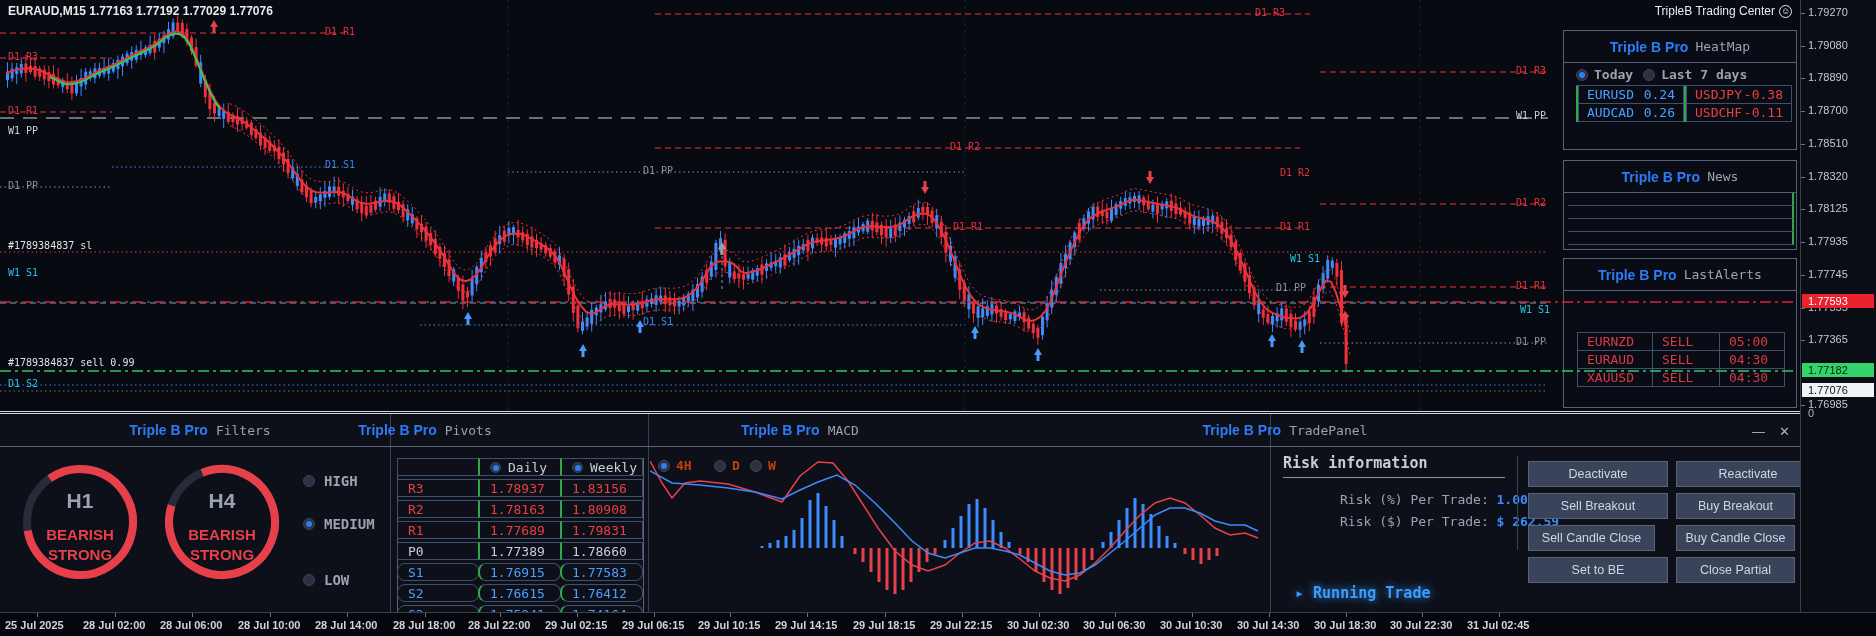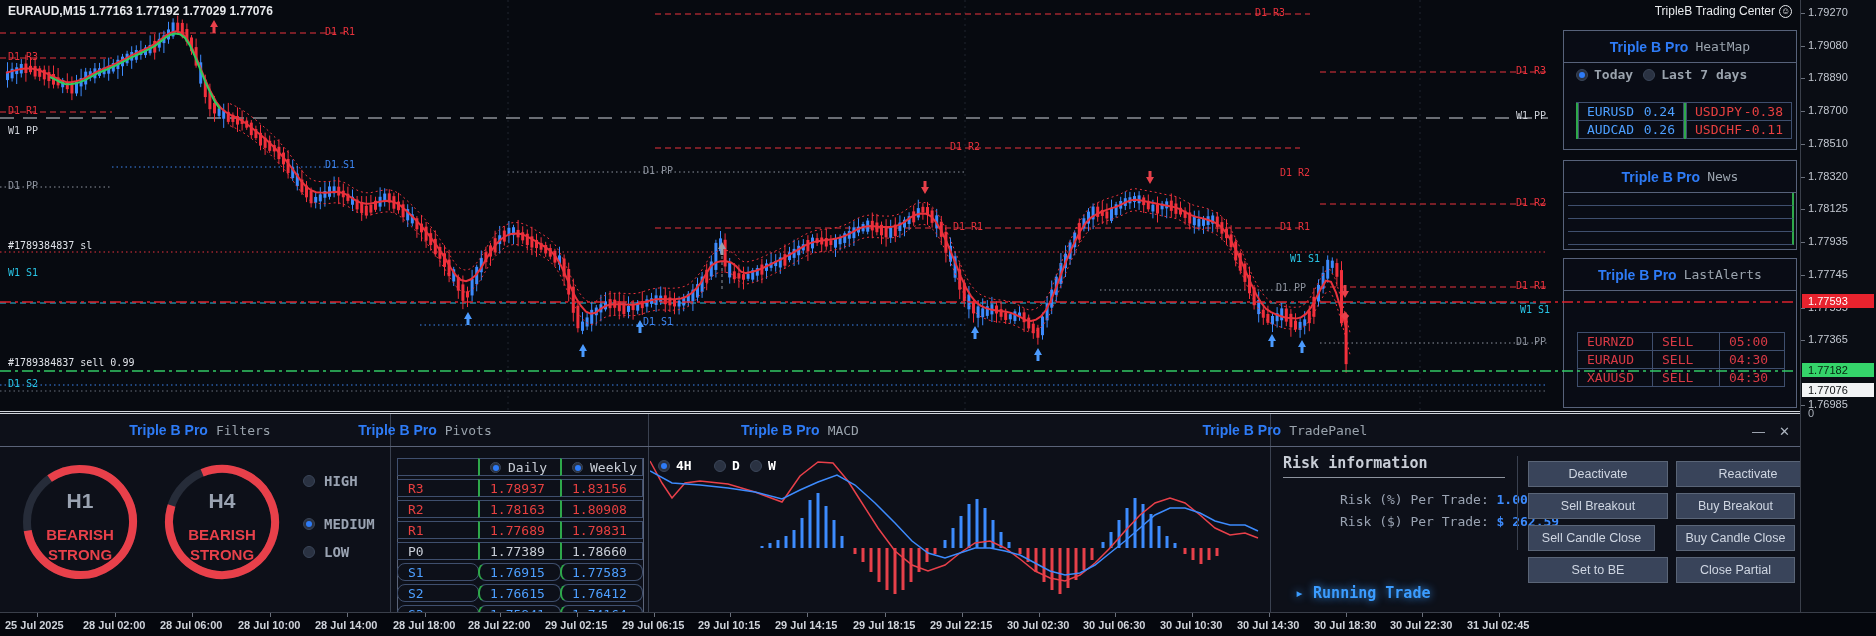--- a/index.html
+++ b/index.html
@@ -14,21 +14,21 @@
   #chart-title { position:absolute; left:8px; top:4px; z-index:5; color:#e8eaed; font-size:12px; font-weight:bold; }
   #broker-title { position:absolute; right:84px; top:4px; z-index:5; color:#e8eaed; font-size:12px; display:flex; align-items:center; gap:4px; }
   .smiley { display:inline-block; width:13px; height:13px; border:1px solid #e8eaed; border-radius:50%; font-size:9px; line-height:11px; text-align:center; color:#e8eaed; }
 
   
   .rpanel { position:absolute; left:1563px; width:234px; border:1px solid #57627a; background:rgba(10,13,22,0.92); z-index:20; }
   .rpanel-header { height:32px; border-bottom:1px solid #57627a; display:flex; align-items:center; justify-content:center; gap:7px; }
   .brand { color:#2e7bf6; font-weight:bold; font-size:14px; }
   .hname { color:#9aa3ad; font-size:13px; font-family:"DejaVu Sans Mono", monospace; }
   #heatmap-panel { top:30px; height:120px; }
-  .hm-tabs { display:flex; align-items:center; gap:10px; padding:4px 8px 19px 12px; }
+  .hm-tabs { display:flex; align-items:center; gap:10px; padding:4px 8px 2px 12px; }
   .radio { display:inline-block; width:12px; height:12px; border-radius:50%; background:#2a3242; border:1px solid #3a4558; position:relative; flex:none; }
   .radio.sel::after { content:""; position:absolute; left:2px; top:2px; width:6px; height:6px; border-radius:50%; background:#2e7bf6; }
   .hm-tab { display:flex; align-items:center; gap:6px; color:#9aa3ad; font-weight:bold; font-size:13px; font-family:"DejaVu Sans Mono", monospace; cursor:pointer; }
   .hm-table { display:flex; margin:1px 4px 0 12px; border-top:1px solid #3f4f6e; }
   .hm-col { flex:1; border-left:2px solid #2ea84a; }
   .hm-cell { display:flex; justify-content:space-between; padding:1px 8px 1px 8px; border:1px solid #3f4f6e; border-top:none; font-family:"DejaVu Sans Mono", monospace; font-size:13px; }
   .hm-cell.pos { color:#4d9fff; }
   .hm-cell.neg { color:#e84040; }
   #news-panel { top:160px; height:90px; }
   .news-row { height:13px; border-bottom:1px solid #3f4f6e; border-right:2px solid #2ea84a; margin:0 2px 0 4px; }
@@ -61,21 +61,21 @@
   
   #pivots-table { position:absolute; left:397px; top:44px; border:1px solid #5a6378; }
   .pv-row { display:flex; }
   .pv-cell { border:1px solid #3f4f6e; margin:-1px 0 4px -1px; font-family:"DejaVu Sans Mono", monospace; font-size:13px; padding:1px 0 1px 10px; height:18px; }
   .pv-l { width:82px; }
   .pv-v { width:83px; border-left:2px solid #2ea84a; }
   .pv-head { display:flex; align-items:center; gap:7px; color:#c8cdd6; }
   .pv-r { color:#e84040; } .pv-p { color:#c8cdd6; } .pv-s { color:#4d9fff;border-radius:8px; }
 
   
-  .tfopt { position:absolute; display:flex; align-items:center; gap:6px; color:#ffffff; font-weight:bold; font-size:13px; font-family:"DejaVu Sans Mono", monospace; cursor:pointer; }
+  .tfopt { position:absolute; display:flex; align-items:center; gap:6px; color:#c2410c; font-weight:bold; font-size:13px; font-family:"DejaVu Sans Mono", monospace; cursor:pointer; }
   #macd-svg { position:absolute; left:650px; top:37px; }
 
   
   #risk-title { position:absolute; left:1283px; top:40px; color:#c8cdd6; font-size:15px; font-weight:bold; font-family:"DejaVu Sans Mono", monospace; }
   #risk-underline { position:absolute; left:1283px; top:63px; width:222px; height:1px; background:#8d939e; }
   .risk-row { position:absolute; left:1340px; color:#9aa3b2; font-size:13px; font-family:"DejaVu Sans Mono", monospace; white-space:pre; }
   .risk-val { color:#3d8bfd; font-weight:bold; }
   #running-trade { position:absolute; left:1295px; top:170px; color:#3b9cff; font-weight:bold; font-size:15px; font-family:"DejaVu Sans Mono", monospace; text-shadow:0 0 8px rgba(59,156,255,.9); cursor:pointer; }
   #tp-divider { position:absolute; left:1517px; top:42px; height:94px; width:1px; background:#3a4150; }
   .tpbtn { position:absolute; height:26px; background:#39445a; border:1px solid #5a6577; color:#cfd6e2; font-size:12.5px; display:flex; align-items:center; justify-content:center; cursor:pointer; font-family:"Liberation Sans", sans-serif; }
@@ -870,21 +870,21 @@
       </svg>
     <div id="filter-opts">
         <div class="fopt" style="left: 303px; top: 59px;">
           <span class="radio"></span>
           <span>HIGH</span>
         </div>
         <div class="fopt" style="left: 303px; top: 102px;">
           <span class="radio sel"></span>
           <span>MEDIUM</span>
         </div>
-        <div class="fopt" style="left: 303px; top: 130px;">
+        <div class="fopt" style="left: 303px; top: 158px;">
           <span class="radio"></span>
           <span>LOW</span>
         </div>
       </div>
 
     <div id="pivots-table">
         <div class="pv-row">
           <div class="pv-cell pv-l"></div>
           <div class="pv-cell pv-v pv-head">
             <span class="radio sel" style="width: 11px; height: 11px;"></span>

